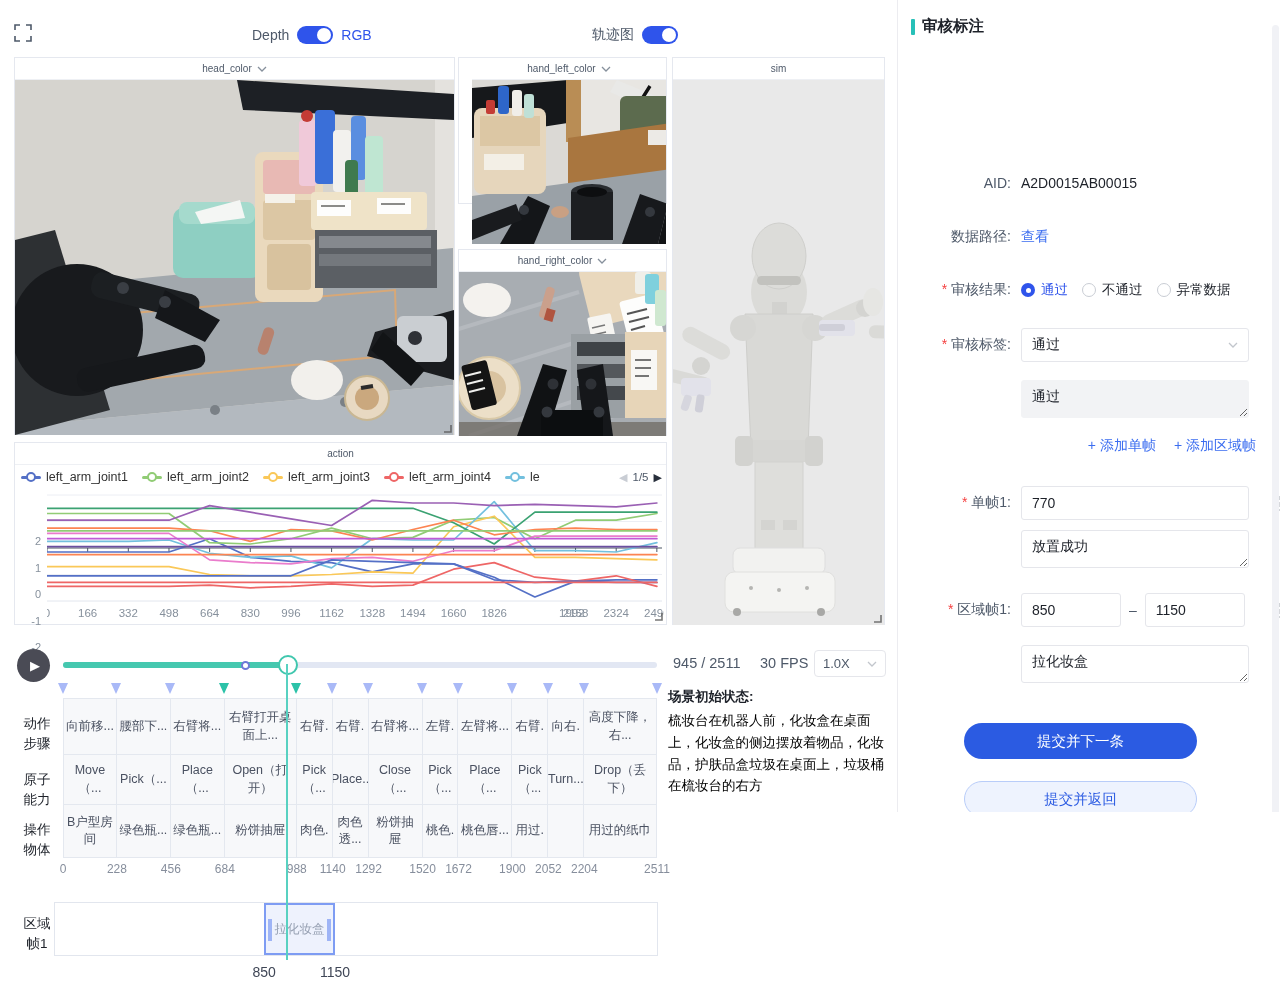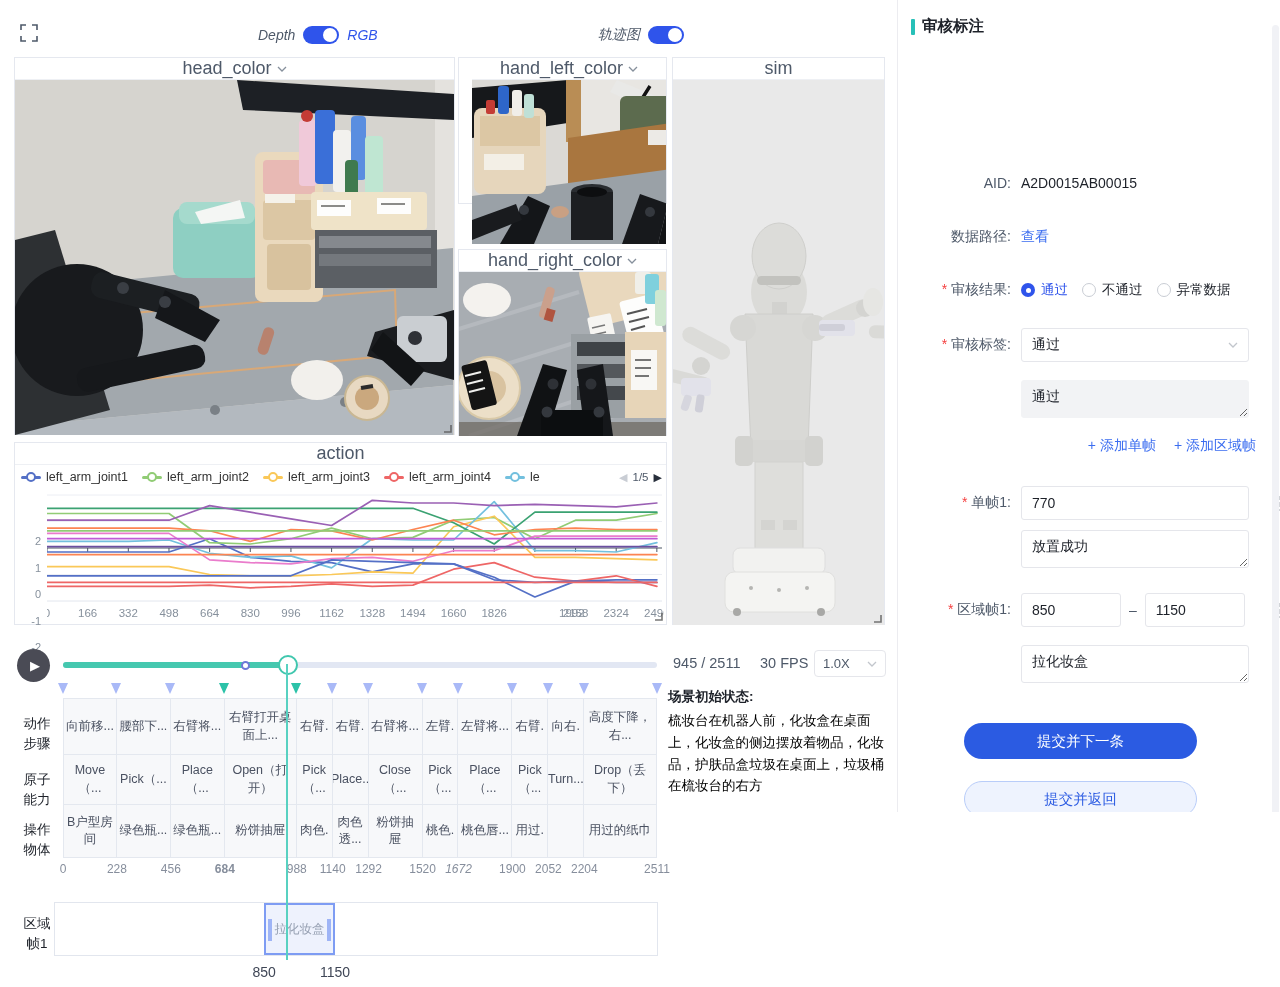--- a/index.html
+++ b/index.html
@@ -1,29 +1,29 @@
 <!DOCTYPE html>
 <html><head>
 <meta charset="utf-8">
 <style>
   html,body{margin:0;padding:0;}
   body{width:1280px;height:987px;position:relative;overflow:hidden;background:#fff;
        font-family:"Liberation Sans","DejaVu Sans",sans-serif;color:#1d2129;}
   
-  .topbar{position:absolute;left:6px;top:0;width:897px;height:55px;font-style:italic;}
+  .topbar{position:absolute;left:0;top:0;width:897px;height:55px;}
   .fs-btn{position:absolute;left:14px;top:24px;width:18px;height:18px;cursor:pointer;}
   .tgl-group{position:absolute;top:26px;display:flex;align-items:center;gap:8px;font-size:14px;}
   .tgl-label{color:#4e5969;}
   .tgl-label.on{color:#2f54eb;}
   .toggle{width:36px;height:18px;border-radius:9px;background:#2f54eb;position:relative;cursor:pointer;}
   .toggle .knob{position:absolute;right:2px;top:2px;width:14px;height:14px;border-radius:50%;background:#fff;}
   
   .cam{position:absolute;border:1px solid #e5e8ef;background:#fff;box-sizing:border-box;}
   .cam-head{height:21px;display:flex;align-items:center;justify-content:center;gap:5px;
-            font-size:18px;color:#4e5969;border-bottom:1px solid #eef0f4;background:#fff;text-align:center;}
+            font-size:10px;color:#4e5969;border-bottom:1px solid #eef0f4;background:#fff;text-align:center;}
   .cam-body{position:relative;overflow:hidden;}
   .cam-body svg{display:block;}
   .chev{width:10px;height:6px;}
   .resize-ic{position:absolute;right:2px;bottom:2px;width:9px;height:9px;opacity:.8;}
   
   .action-panel{position:absolute;left:14px;top:442px;width:653px;height:183px;
                 border:1px solid #e5e8ef;background:#fff;box-sizing:border-box;}
   .legend-row{position:absolute;left:6px;right:4px;top:22px;height:24px;display:flex;align-items:center;
               gap:14px;font-size:12.5px;color:#333;overflow:hidden;}
   .legend-item{display:flex;align-items:center;gap:5px;cursor:pointer;white-space:nowrap;}
@@ -552,26 +552,26 @@
         <div class="st-cell" style="width: 9.08005%; height: 53px;">桃色唇...</div>
         <div class="st-cell" style="width: 6.05337%; height: 53px;">用过.</div>
         <div class="st-cell" style="width: 6.05337%; height: 53px;"></div>
         <div class="st-cell" style="width: 12.2262%; height: 53px;">用过的纸巾</div>
       </div>
     </div>
   <div class="scale-row" id="scale-row">
       <span class="scale-num" style="left: 0px;">0</span>
       <span class="scale-num" style="left: 53.9355px;">228</span>
       <span class="scale-num" style="left: 107.871px;">456</span>
-      <span class="scale-num" style="left: 161.806px; font-weight: bold;">684</span>
+      <span class="scale-num" style="left: 161.806px;">684</span>
       <span class="scale-num" style="left: 233.72px;">988</span>
       <span class="scale-num" style="left: 269.677px;">1140</span>
       <span class="scale-num" style="left: 305.634px;">1292</span>
       <span class="scale-num" style="left: 359.57px;">1520</span>
-      <span class="scale-num" style="left: 395.527px; font-style: italic;">1672</span>
+      <span class="scale-num" style="left: 395.527px;">1672</span>
       <span class="scale-num" style="left: 449.462px;">1900</span>
       <span class="scale-num" style="left: 485.419px;">2052</span>
       <span class="scale-num" style="left: 521.376px;">2204</span>
       <span class="scale-num" style="left: 594px;">2511</span>
     </div>
 
   <div class="scene">
     <b>场景初始状态:</b>
     <p>梳妆台在机器人前，化妆盒在桌面上，化妆盒的侧边摆放着物品，化妆品，护肤品盒垃圾在桌面上，垃圾桶在梳妆台的右方</p>
   </div>

